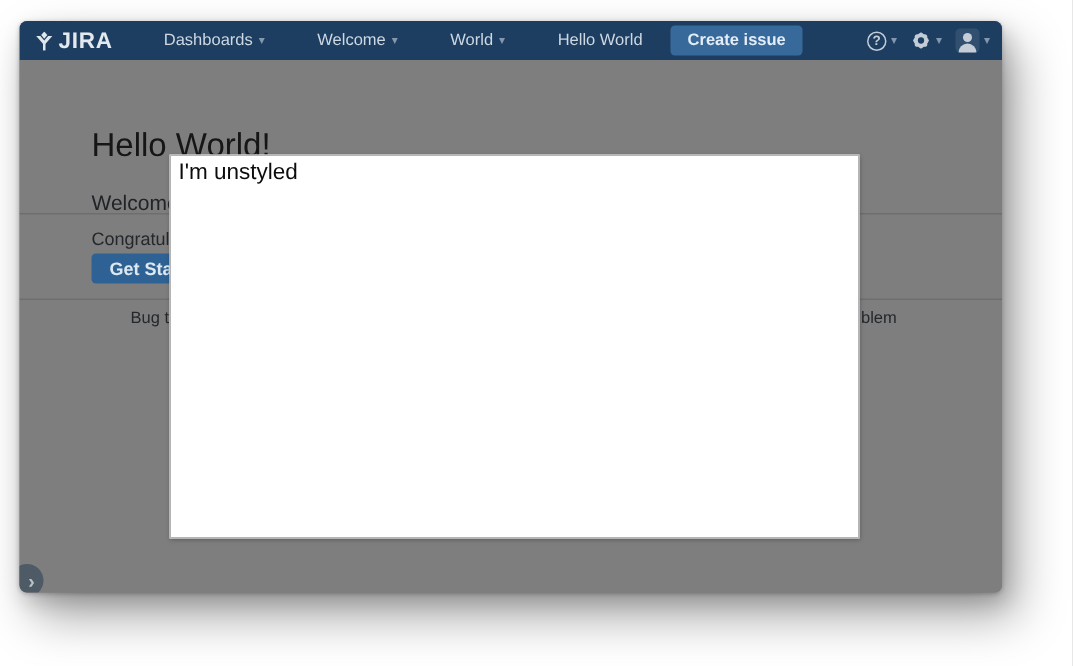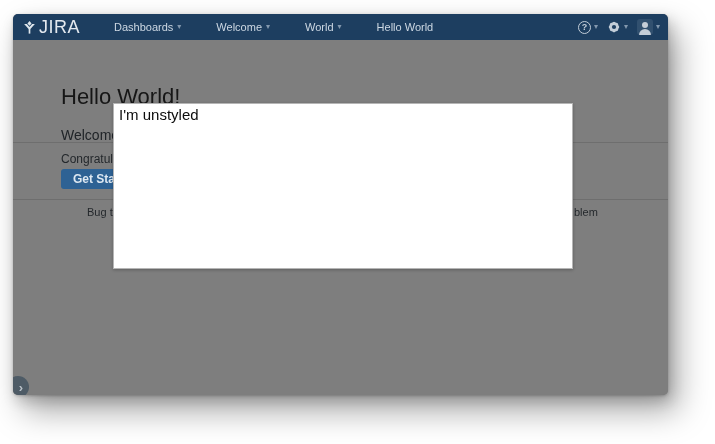--- a/index.html
+++ b/index.html
@@ -14,21 +14,21 @@
   }
 
   
   .nav {
     position:absolute; left:0; top:0; right:0; height:26px;
     background:#1d3e60; display:flex; align-items:center; padding:0 8px 0 10px;
     color:#c9d4e0; font-size:11px; white-space:nowrap;
   }
   .logo { display:flex; align-items:center; gap:3px; margin-right:14px; cursor:pointer; }
   .logo svg { display:block; }
-  .logo-text { font-size:18px; font-weight:normal; color:#e3e9ef; letter-spacing:.5px; }
+  .logo-text { font-size:15px; font-weight:bold; color:#e3e9ef; letter-spacing:.5px; }
   .nav-item { display:flex; align-items:center; gap:4px; margin-right:15px; color:#cdd8e3; cursor:pointer;padding-left:20px; }
   .caret { font-size:8px; color:#8398ae; line-height:1; }
   .create-btn {
     background:#38699b; color:#e4eef7; font-weight:bold; font-size:11px;
     border:none; border-radius:3px; padding:4px 11px; margin-left:4px; cursor:pointer;
   }
   .nav-right { margin-left:auto; display:flex; align-items:center; gap:9px; }
   .search-pill {
     display:flex; align-items:center; gap:5px; width:96px; height:16px;
     background:rgba(0,0,0,.28); border:1px solid rgba(255,255,255,.3); border-radius:9px;
@@ -68,21 +68,21 @@
   .frag-right { left:561px; }
   .sidebar-toggle {
     position:absolute; left:-6px; top:336px; width:22px; height:22px; border-radius:50%;
     background:#4e5b66; color:#b9c1c8; border:none; cursor:pointer;
     font-size:13px; font-weight:bold; display:flex; align-items:center; justify-content:center;
     padding-left:6px; line-height:1;
   }
 
   
   .dialog {
-    position:absolute; left:100px; top:89px; width:460px; height:166px;
+    position:absolute; left:100px; top:89px; width:460px; height:256px;
     background:#ffffff; border:1px solid #b5b5b5; z-index:50;
     box-shadow:0 1px 3px rgba(0,0,0,.25);
     text-decoration:underline;
   }
   .dialog-text { position:absolute; left:5px; top:2px; font-size:15px; color:#0c0c0c; }
 </style>
 </head>
 <body>
 
 <div class="stage">
@@ -109,20 +109,21 @@
         <span class="caret">▾</span>
       </div>
       <div class="nav-item">
         <span>World</span>
         <span class="caret">▾</span>
       </div>
       <div class="nav-item">
         <span>Hello World</span>
       </div>
 
+      <button class="create-btn">Create issue</button>
 
       <div class="nav-right">
 
         <div class="icon-btn">
           <span class="help-circle">?</span>
           <span class="caret">▾</span>
         </div>
 
         <div class="icon-btn">
           <svg width="14" height="14" viewBox="0 0 16 16">

